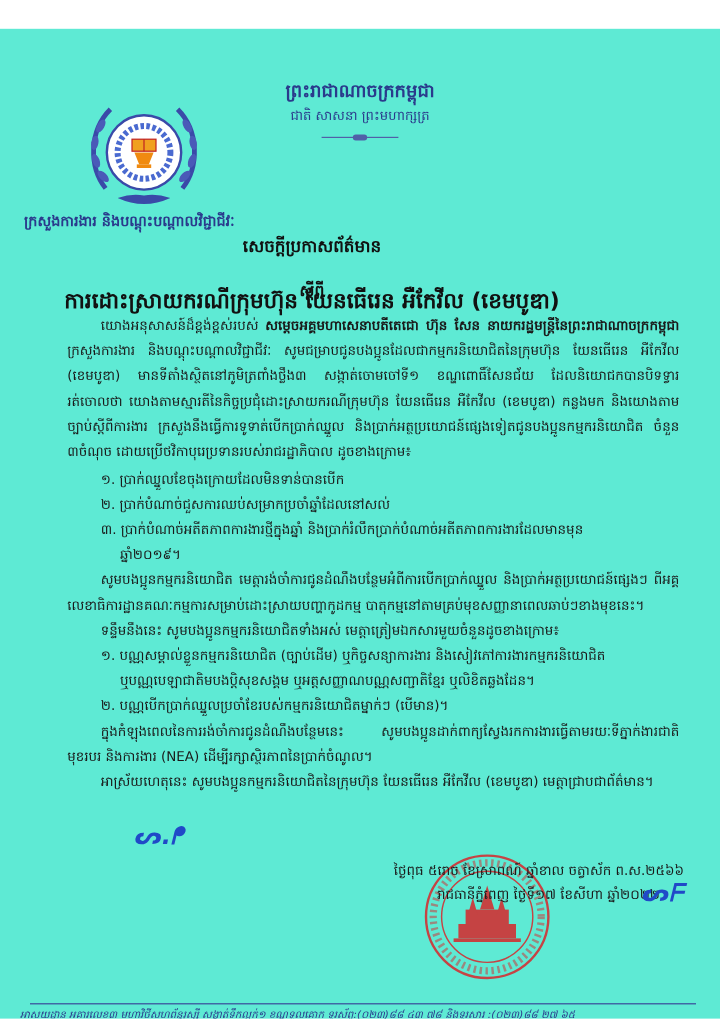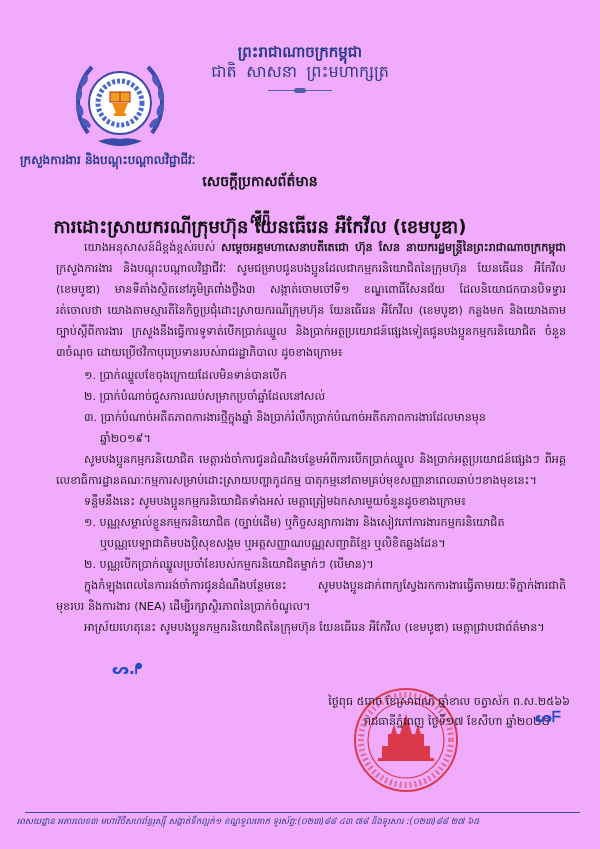--- a/index.html
+++ b/index.html
@@ -1,25 +1,25 @@
 <!DOCTYPE html>
 <html><head>
   <meta charset="utf-8">
   <style>
     html, body { margin: 0; padding: 0; background: #ffffff; }
     body {
       width: 600px; height: 849px; position: relative; overflow: hidden;
       font-family: "DejaVu Sans", sans-serif; color: #1a1a1a;
     }
-    .page { position: absolute; inset: 0; background: #f0abfc; }
+    .page { position: absolute; inset: 0; background: #5eead4; margin-top: 24px; }
 
     
     .kingdom { position: absolute; left: 205px; top: 42px; width: 190px; text-align: center; }
     .kingdom-title { font-size: 15px; font-weight: bold; color: #2a3a8c; line-height: 20px; white-space: nowrap; }
-    .kingdom-motto { font-size: 16px; color: #2a3a8c; line-height: 18px; margin-top: 2px; white-space: nowrap; font-family: Liberation Mono, monospace; }
+    .kingdom-motto { font-size: 11px; color: #2a3a8c; line-height: 18px; margin-top: 2px; white-space: nowrap; }
     .ornament { margin: 6px auto 0; width: 64px; height: 6px; position: relative; }
     .ornament::before { content: ""; position: absolute; left: 0; right: 0; top: 2px; border-top: 1px solid #5060a8; }
     .ornament::after { content: ""; position: absolute; left: 26px; top: 0; width: 12px; height: 5px; border-radius: 3px; background: #5060a8; }
 
     
     .logo { position: absolute; left: 70px; top: 55px; width: 100px; height: 100px; }
 
     .ministry { position: absolute; left: 20px; top: 152px; font-size: 12px; font-weight: bold; color: #2a3a8c; white-space: nowrap; }
 
     .doc-title { position: absolute; left: 0; width: 520px; text-align: center; font-weight: bold; color: #111; white-space: nowrap; }
@@ -30,21 +30,21 @@
     .body-text { position: absolute; left: 56px; width: 510px; font-size: 11.2px; line-height: 21px; color: #1a1a1a; }
     .para { margin: 0; text-align: justify; }
     .indent { text-indent: 28px; }
     .bold { font-weight: bold; }
     .list-item { padding-left: 28px; margin: 0; }
     .list-item .cont { display: block; padding-left: 16px; }
 
     
     .date-block { position: absolute; left: 270px; top: 692px; width: 300px; text-align: right; font-size: 11.2px; line-height: 20px; white-space: nowrap; }
     .seal { position: absolute; left: 352px; top: 686px; width: 108px; height: 108px; }
-    .initials { position: absolute; color: #2049c8; font-weight: bold; font-size: 15px; }
+    .initials { position: absolute; color: #2049c8; font-style: italic; font-weight: bold; font-size: 20px; }
 
     .footer-rule { position: absolute; left: 25px; right: 20px; top: 812px; border-top: 1.5px solid #3a4a9a; }
     .footer { position: absolute; left: 0; width: 496px; top: 816px; text-align: center; font-size: 8.6px; font-style: italic; color: #2a3a8c; white-space: nowrap; }
   </style>
 </head>
 <body>
 
 <div class="page">
 
   <svg class="logo" viewBox="0 0 100 100">

